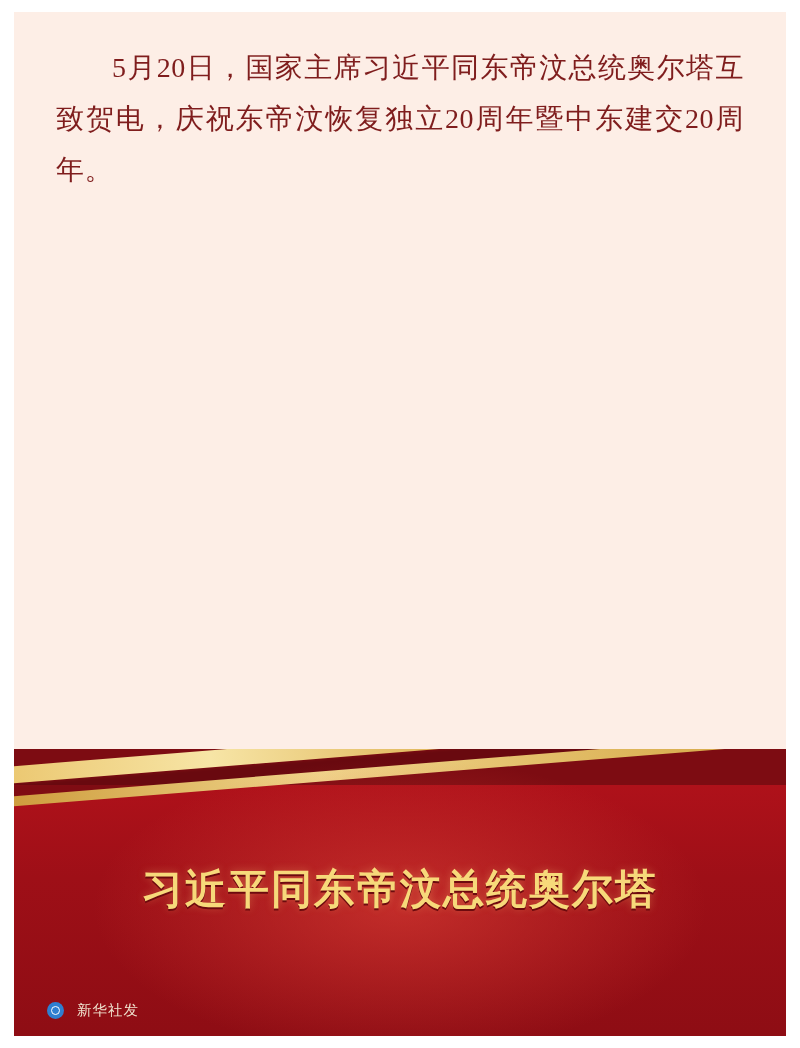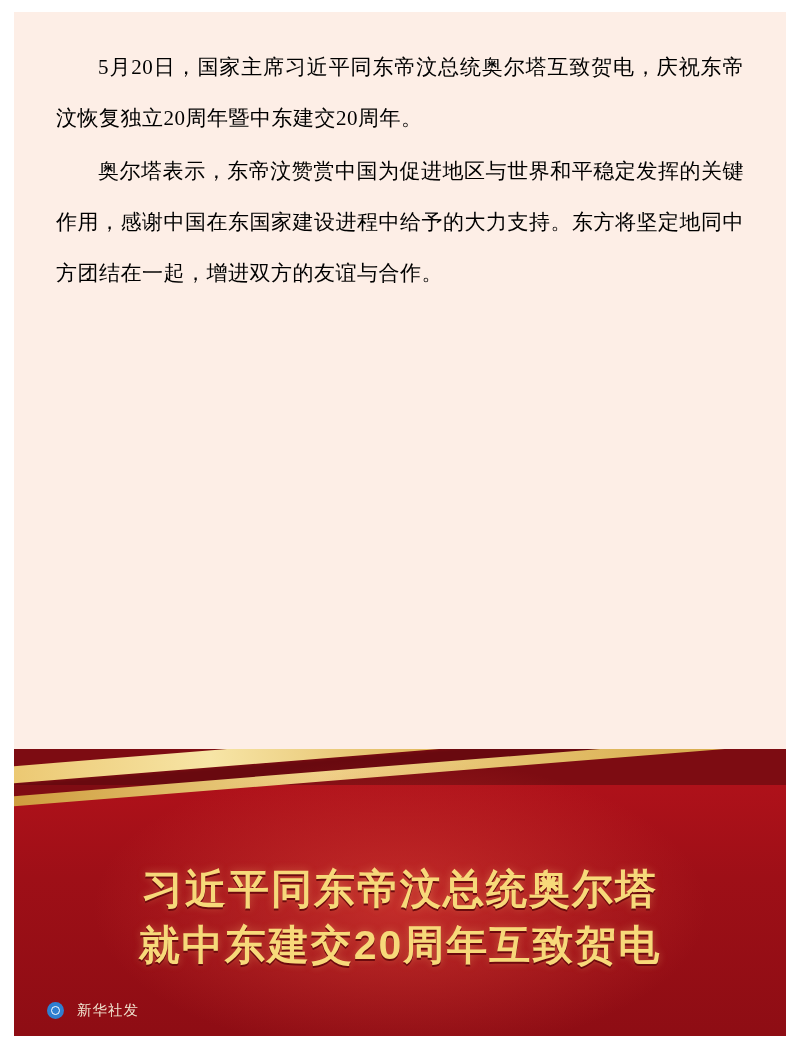--- a/index.html
+++ b/index.html
@@ -35,23 +35,23 @@
     position: absolute;
     left: 14px;
     top: 12px;
     width: 772px;
     height: 737px;
     background: #fdeee6;
     box-sizing: border-box;
     padding: 30px 42px 0 42px;
   }
   .para {
-    font-size: 21px;
+    font-size: 28px;
     line-height: 51px;
-    color: #000000;
+    color: #7f1d1d;
     text-indent: 2em;
     margin: 0 0 2px 0;
     letter-spacing: 0.5px;
     text-align: justify;
     font-family: "Liberation Serif", "DejaVu Serif", serif;
     font-weight: 500;
   }
 
   
   .banner {
@@ -172,33 +172,31 @@
 <body>
 
 <div class="poster">
 
   <div class="frame-top"></div>
   <div class="frame-left"></div>
   <div class="frame-right"></div>
 
   <div class="body-area">
     <p class="para">5月20日，国家主席习近平同东帝汶总统奥尔塔互致贺电，庆祝东帝汶恢复独立20周年暨中东建交20周年。</p>
-    <p class="para">奥尔塔表示，东帝汶赞赏中国为促进地区与世界和平稳定发挥的关键作用，感谢中国在东国家建设进程中给予的大力支持。东方将坚定地同中方团结在一起，增进双方的友谊与合作。</p>
   </div>
 
   <div class="banner">
     <div class="banner-dark-top"></div>
     <div class="ribbon ribbon-shadow"></div>
     <div class="ribbon ribbon-1"></div>
     <div class="ribbon ribbon-2"></div>
     <div class="banner-glow"></div>
 
     <div class="headline">
       <span class="headline-line">习近平同东帝汶总统奥尔塔</span>
-      <span class="headline-line">就中东建交20周年互致贺电</span>
     </div>
 
     <div class="credit">
       <span class="credit-logo"></span>
       <span class="credit-text">新华社发</span>
     </div>
   </div>
 
   <div class="bottom-white"></div>
 </div>

